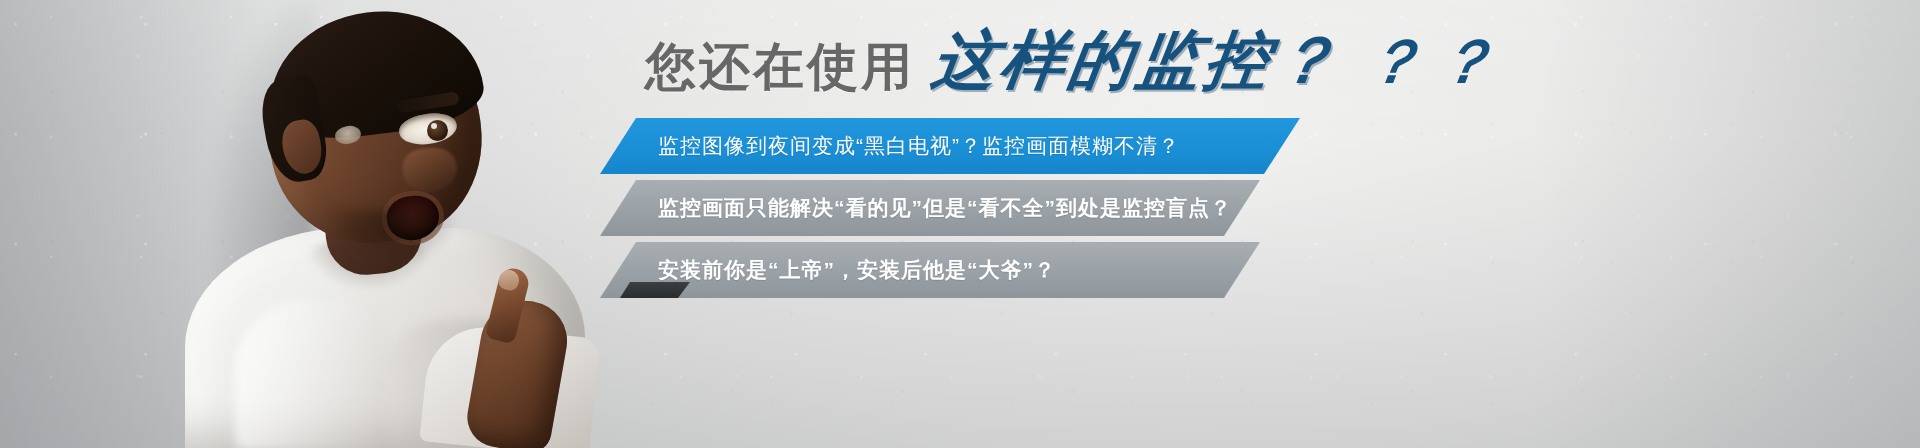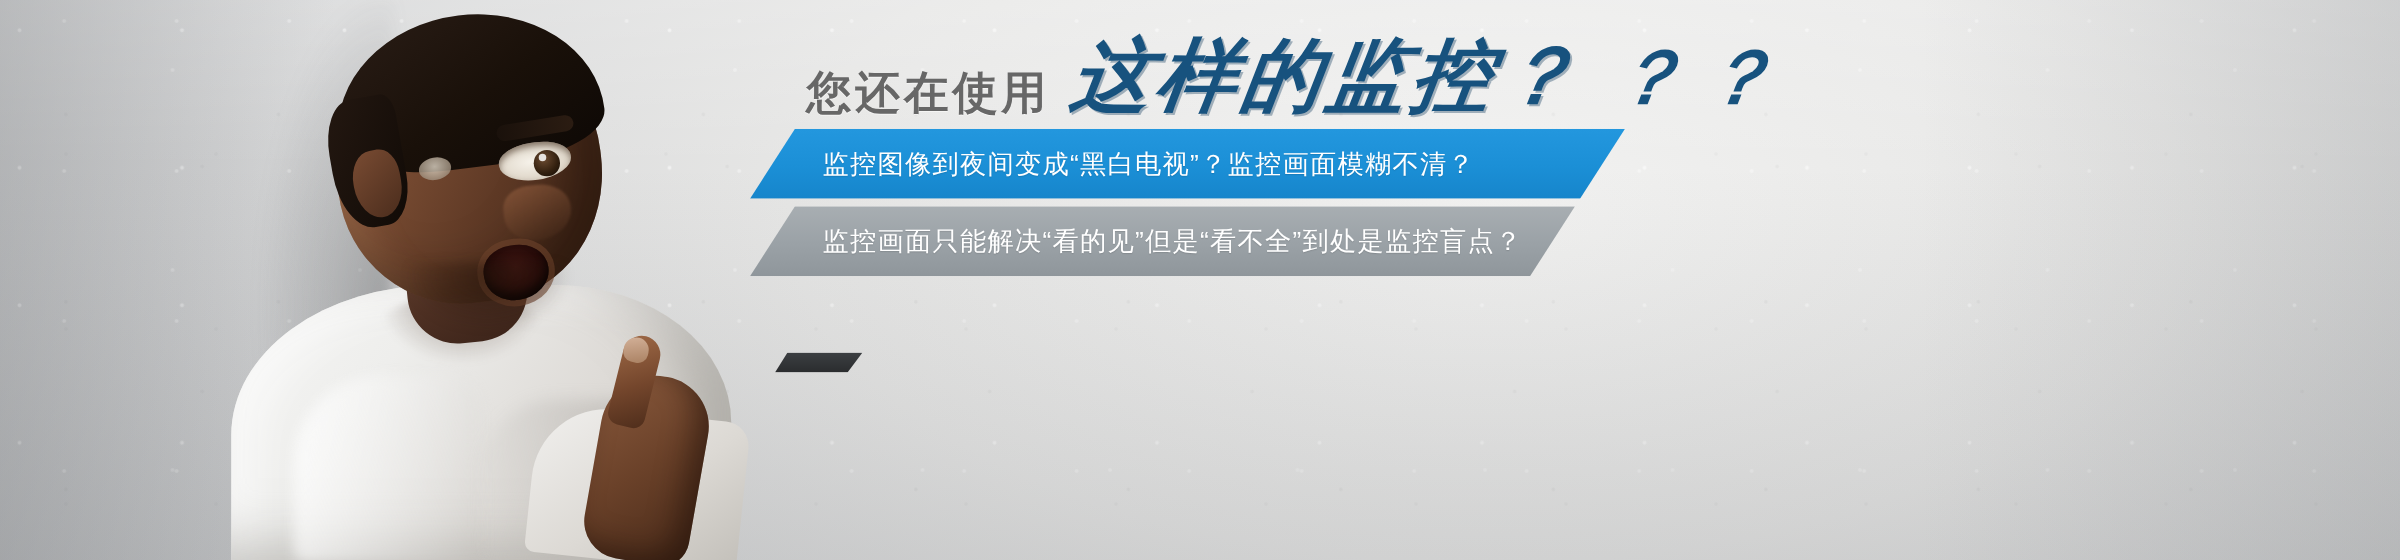--- a/index.html
+++ b/index.html
@@ -193,21 +193,21 @@
   
   .headline{
     position:absolute;
     left:645px; top:28px;
     display:flex;
     align-items:flex-end;
     gap:18px;
     white-space:nowrap;
   }
   .headline-plain{
-    font-size:36px;
+    font-size:51px;
     font-weight:bold;
     color:#676767;
     letter-spacing:3px;
     line-height:1;
     text-shadow:0 1px 0 rgba(255,255,255,.5);
   }
   .headline-accent{
     font-size:64px;
     font-weight:bold;
     color:#17527e;
@@ -224,40 +224,40 @@
     font-style:italic;
     letter-spacing:12px;
     line-height:1;
     transform:skewX(-8deg);
     margin-left:4px;
   }
 
   
   .bars{
     position:absolute;
-    left:600px; top:103px;
+    left:600px; top:118px;
     width:1300px;
     text-align:right;
   }
   .bar-row{
     position:relative;
     height:56px;
     margin-bottom:6px;
   }
   .bar-shape{
     position:absolute;
     left:0; top:0;
     height:56px;
     display:flex;
     align-items:center;
     padding-left:58px;
     clip-path:polygon(36px 0, 100% 0, calc(100% - 36px) 100%, 0 100%);
   }
   .bar-blue{ background:linear-gradient(180deg,#2397de 0%,#1b8fd6 55%,#1685cb 100%); }
-  .bar-gray{ background:linear-gradient(180deg,#a8aeb2 0%,#9aa1a6 55%,#8f969b 100%); }
+  .bar-gray{ background:linear-gradient(180deg,#a8aeb2 0%,#9aa1a6 55%,#8f969b 100%);font-weight:bold; }
 
   .bar-w1{ width:700px; }
   .bar-w2{ width:660px; }
   .bar-w3{ width:700px; }
   .bar-w4{ width:660px; }
 
   .bar-text{
     color:#ffffff;
     font-size:21px;
     letter-spacing:1px;
@@ -320,18 +320,23 @@
       </div>
     </div>
 
     <div class="bar-row">
       <div class="bar-shape bar-gray bar-w2">
         <span class="bar-text">监控画面只能解决“看的见”但是“看不全”到处是监控盲点？</span>
       </div>
     </div>
 
 
+    <div class="bar-row">
+      <div class="bar-shape bar-gray bar-w4">
+        <span class="bar-text">安装前你是“上帝”，安装后他是“大爷”？</span>
+      </div>
+    </div>
 
   </div>
 
   <div class="sliver sliver-b"></div>
 
 </div>
 
 </body></html>

